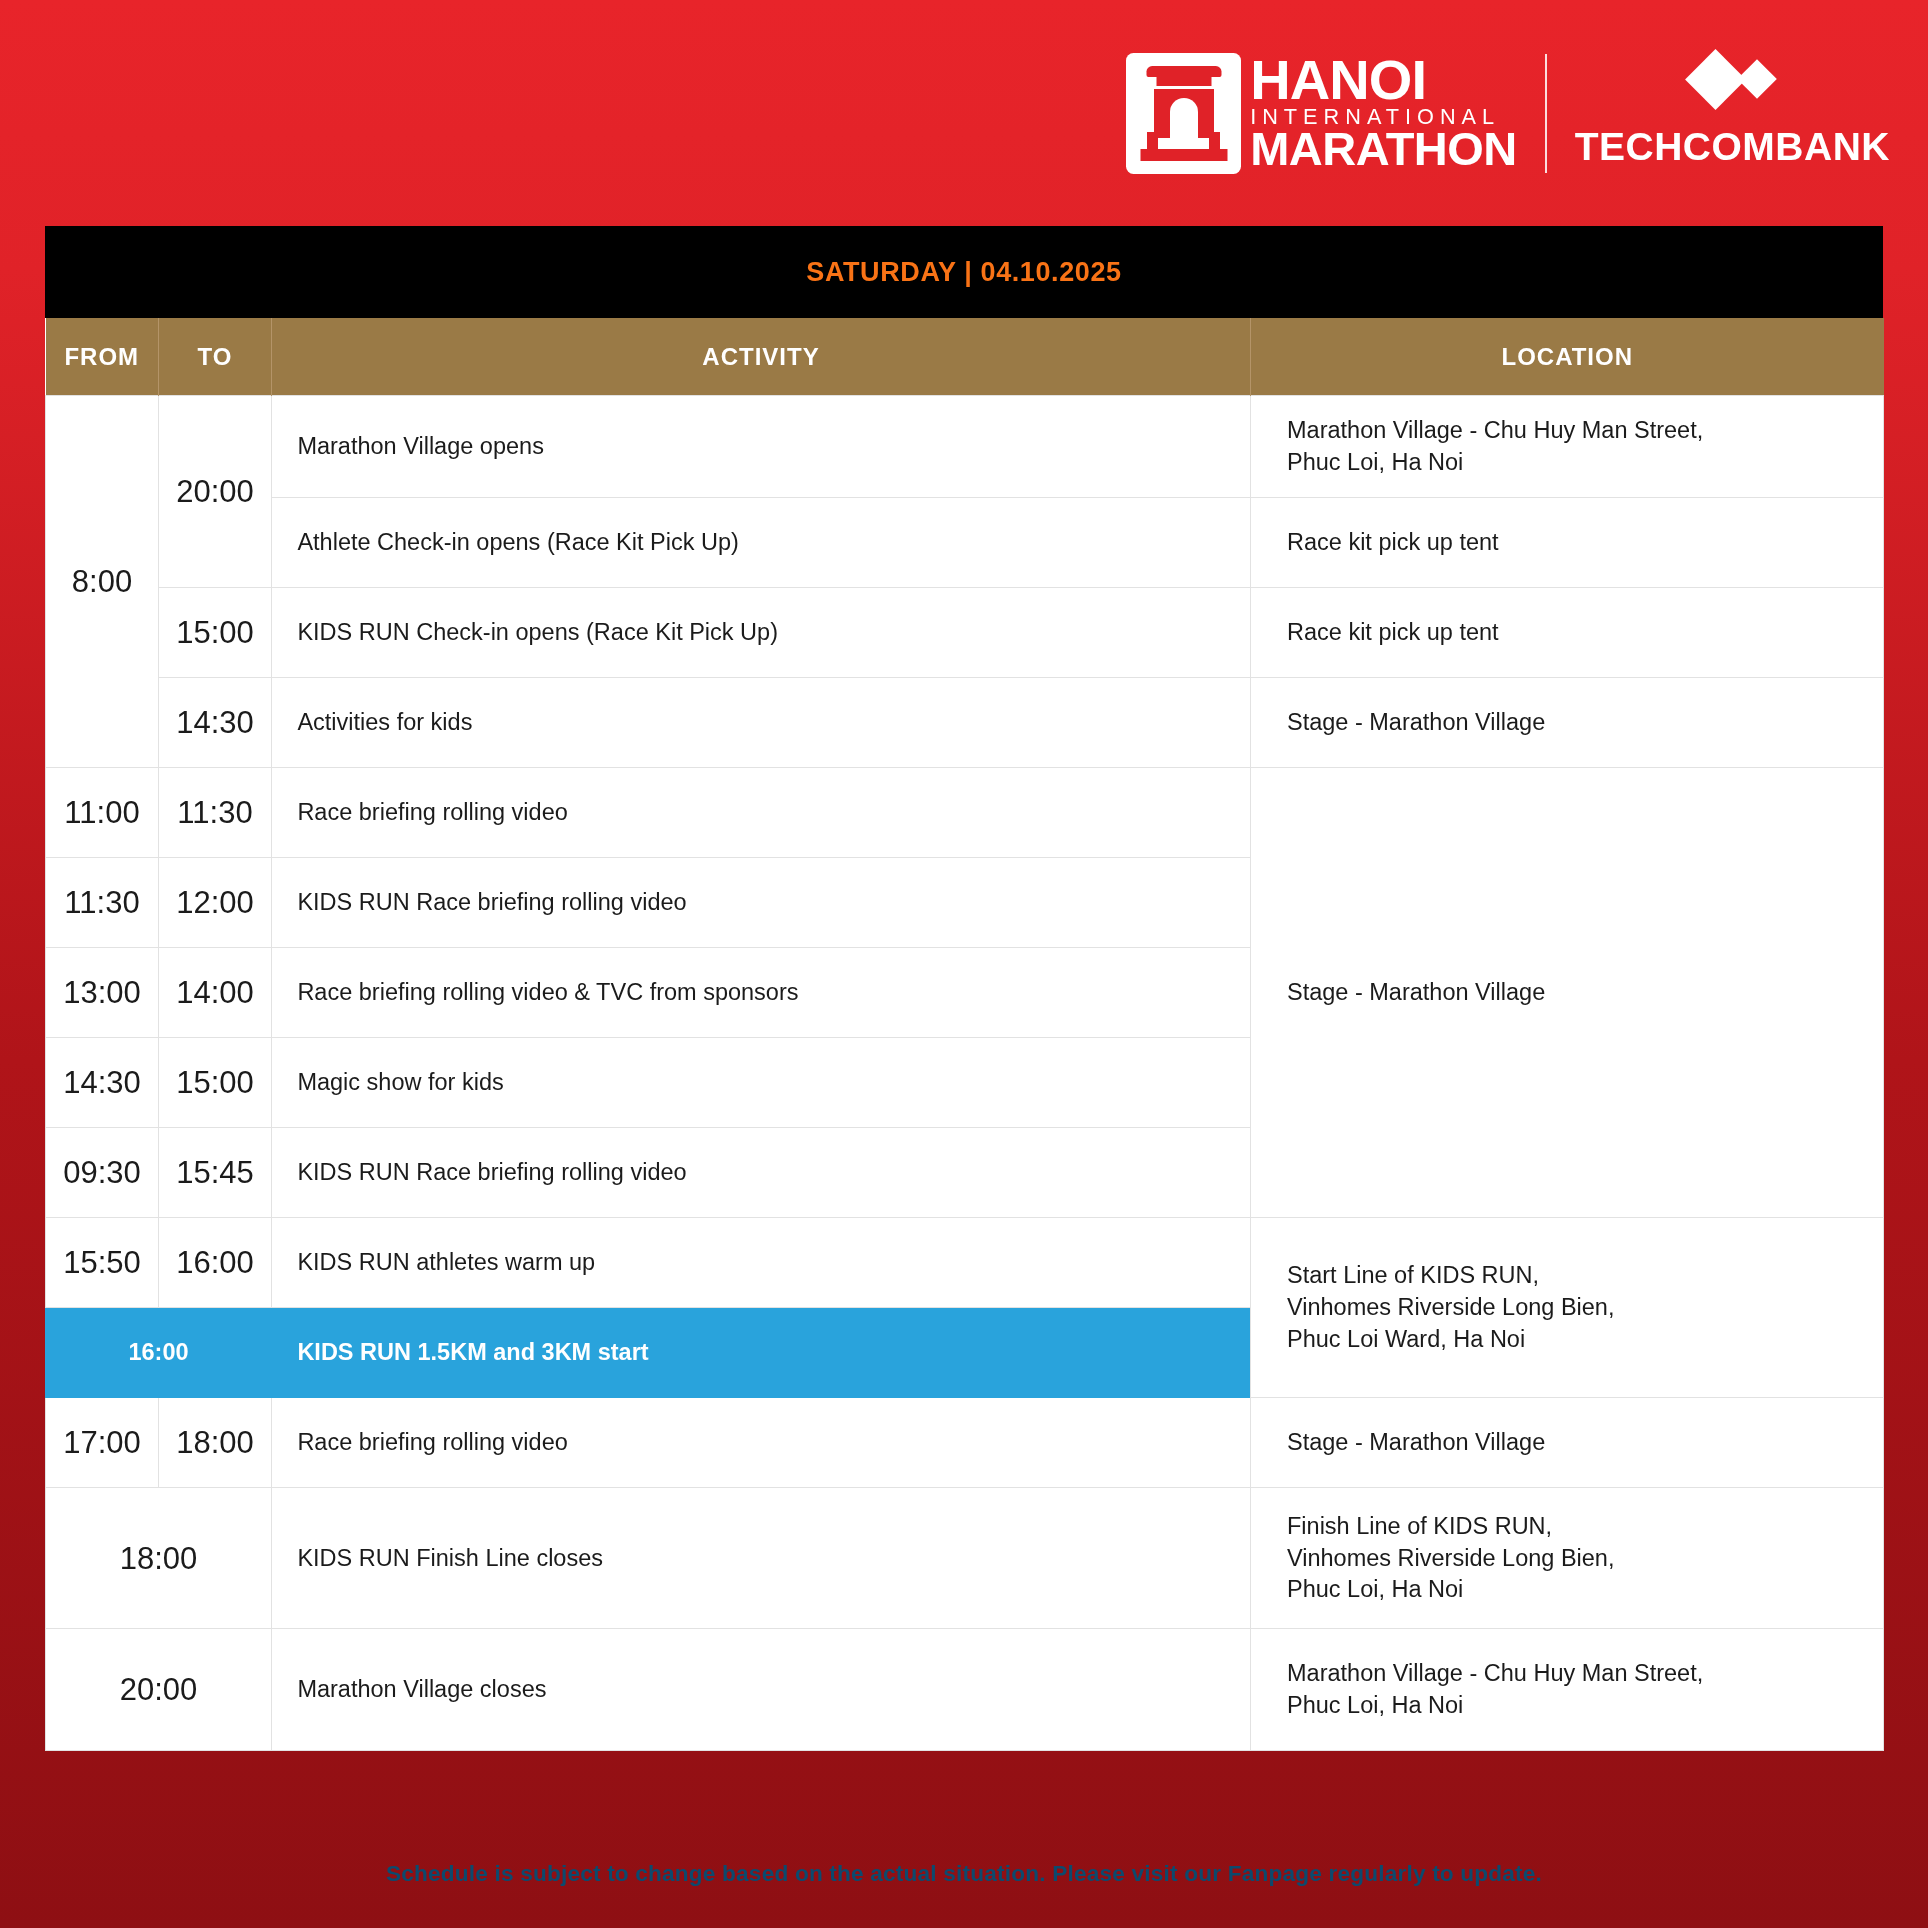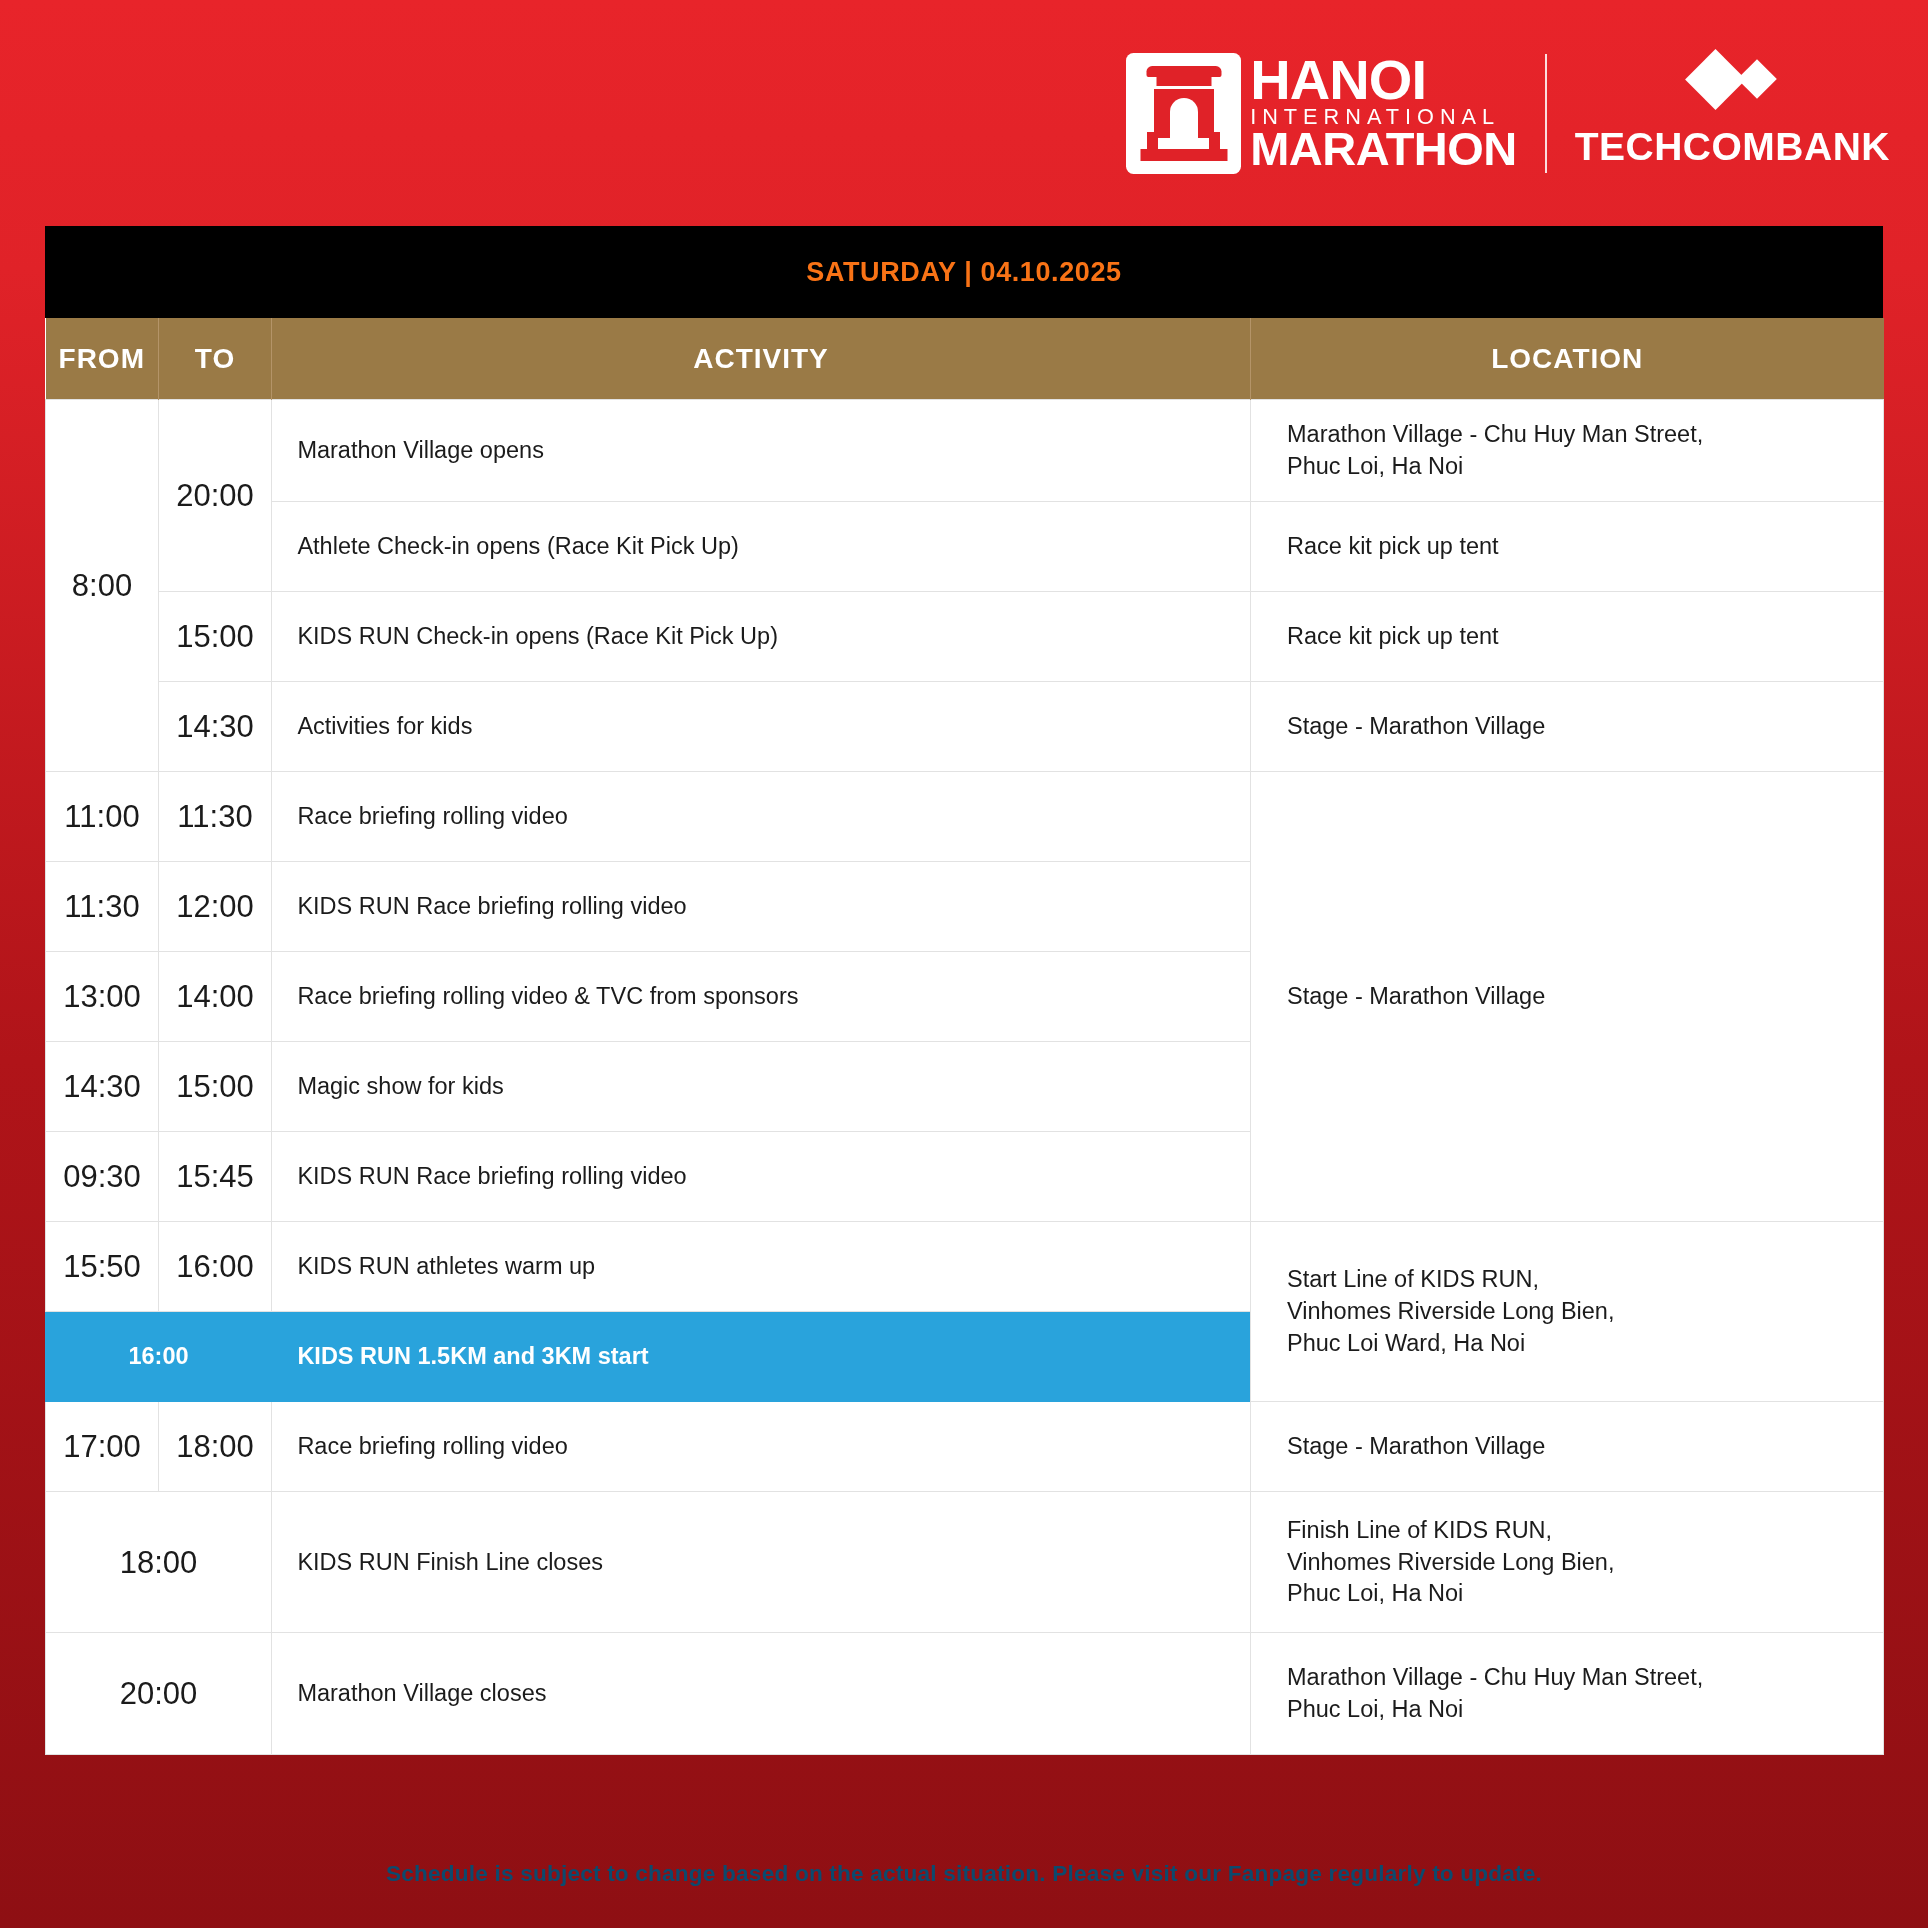--- a/index.html
+++ b/index.html
@@ -101,21 +101,21 @@
     background: #fff;
   }
   col.c-from { width: 113px; }
   col.c-to   { width: 113px; }
   col.c-act  { width: 979px; }
   col.c-loc  { width: 633px; }
 
   thead th {
     background: #9a7a46;
     color: #fff;
-    font-size: 28px;
+    font-size: 24px;
     font-weight: 700;
     letter-spacing: 1px;
     padding: 24.5px 0;
     text-align: center;
     border-right: 0.9px solid #b49468;
   }
   thead th:last-child { border-right: none; }
 
   tbody td {
     border: 0.9px solid #e2e2e2;

